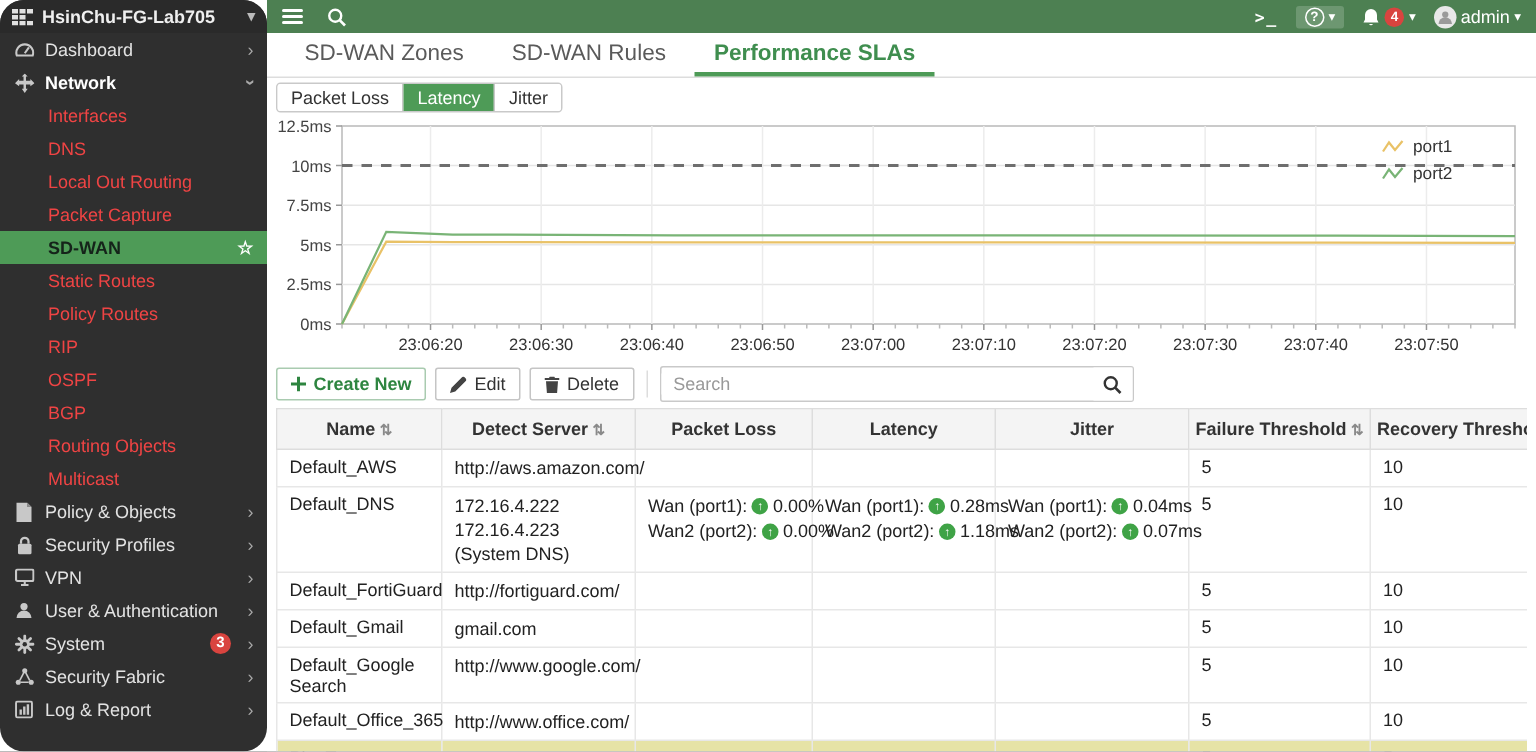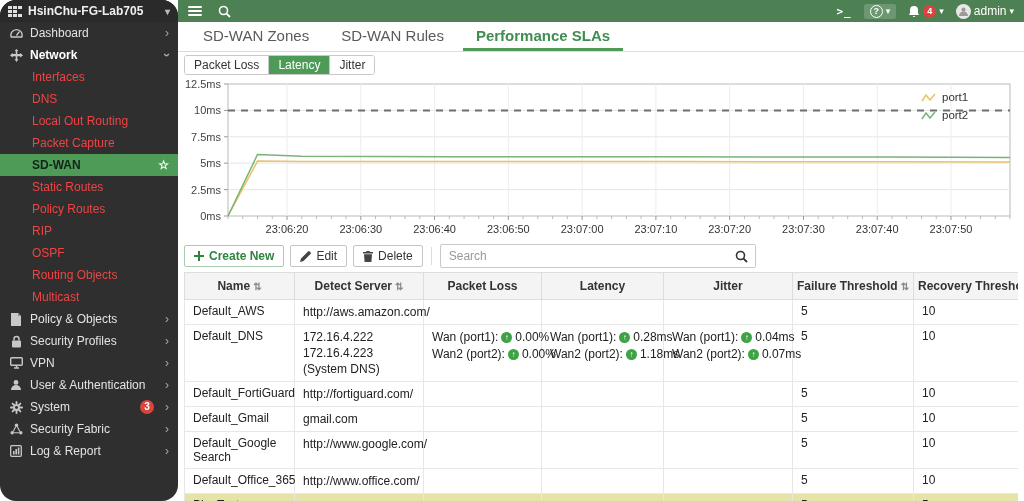--- a/index.html
+++ b/index.html
@@ -134,20 +134,23 @@
           <span>Static Routes</span>
         </div>
         <div class="side-item sub">
           <span>Policy Routes</span>
         </div>
         <div class="side-item sub">
           <span>RIP</span>
         </div>
         <div class="side-item sub">
           <span>OSPF</span>
+        </div>
+        <div class="side-item sub">
+          <span>BGP</span>
         </div>
         <div class="side-item sub">
           <span>Routing Objects</span>
         </div>
         <div class="side-item sub">
           <span>Multicast</span>
         </div>
         <div class="side-item top">
           <span class="icon">
             <svg class="sicon" width="12" height="13" viewBox="0 0 12 13">

